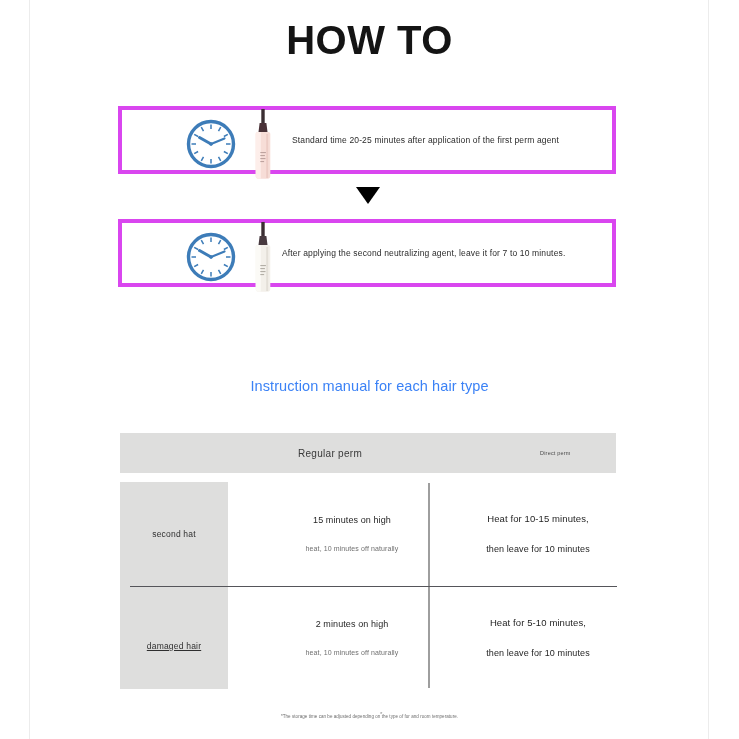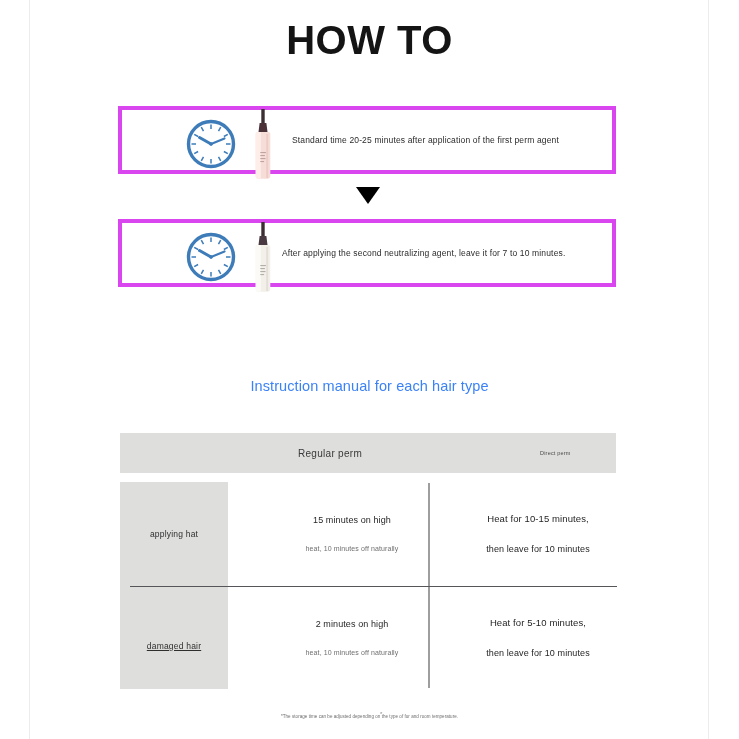--- a/index.html
+++ b/index.html
@@ -379,21 +379,21 @@
   <div class="table-wrap">
 
     <div class="table-header">
       <div class="th-regular">Regular perm</div>
       <div class="th-direct">Direct perm</div>
     </div>
 
     <div class="table-body">
       <div class="label-col"></div>
 
-      <div class="row-label r1">applying hat</div>
+      <div class="row-label r1">second hat</div>
       <div class="row-label r2">damaged hair</div>
 
       <div class="cell c-reg r1">
         <div class="cell-line1">15 minutes on high</div>
         <div class="cell-line2">heat, 10 minutes off naturally</div>
       </div>
 
       <div class="cell c-dir r1">
         <div class="cell-line1">Heat for 10-15 minutes,</div>
         <div class="cell-line2">then leave for 10 minutes</div>

